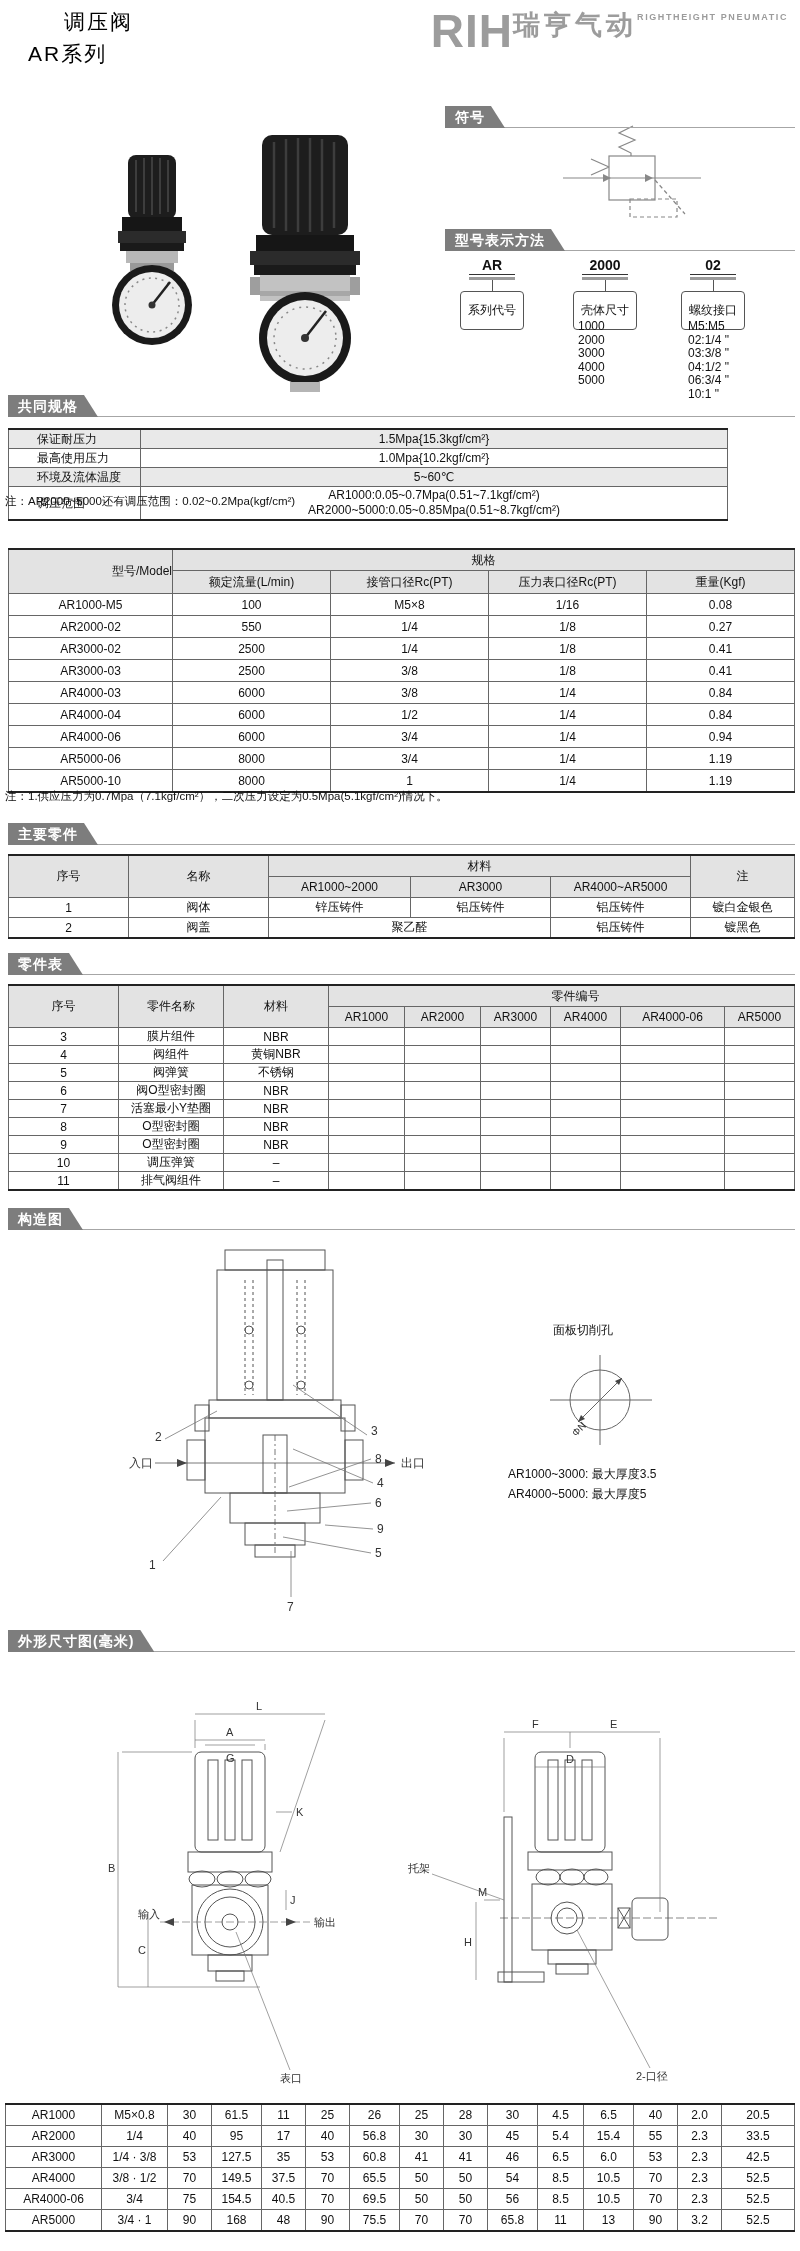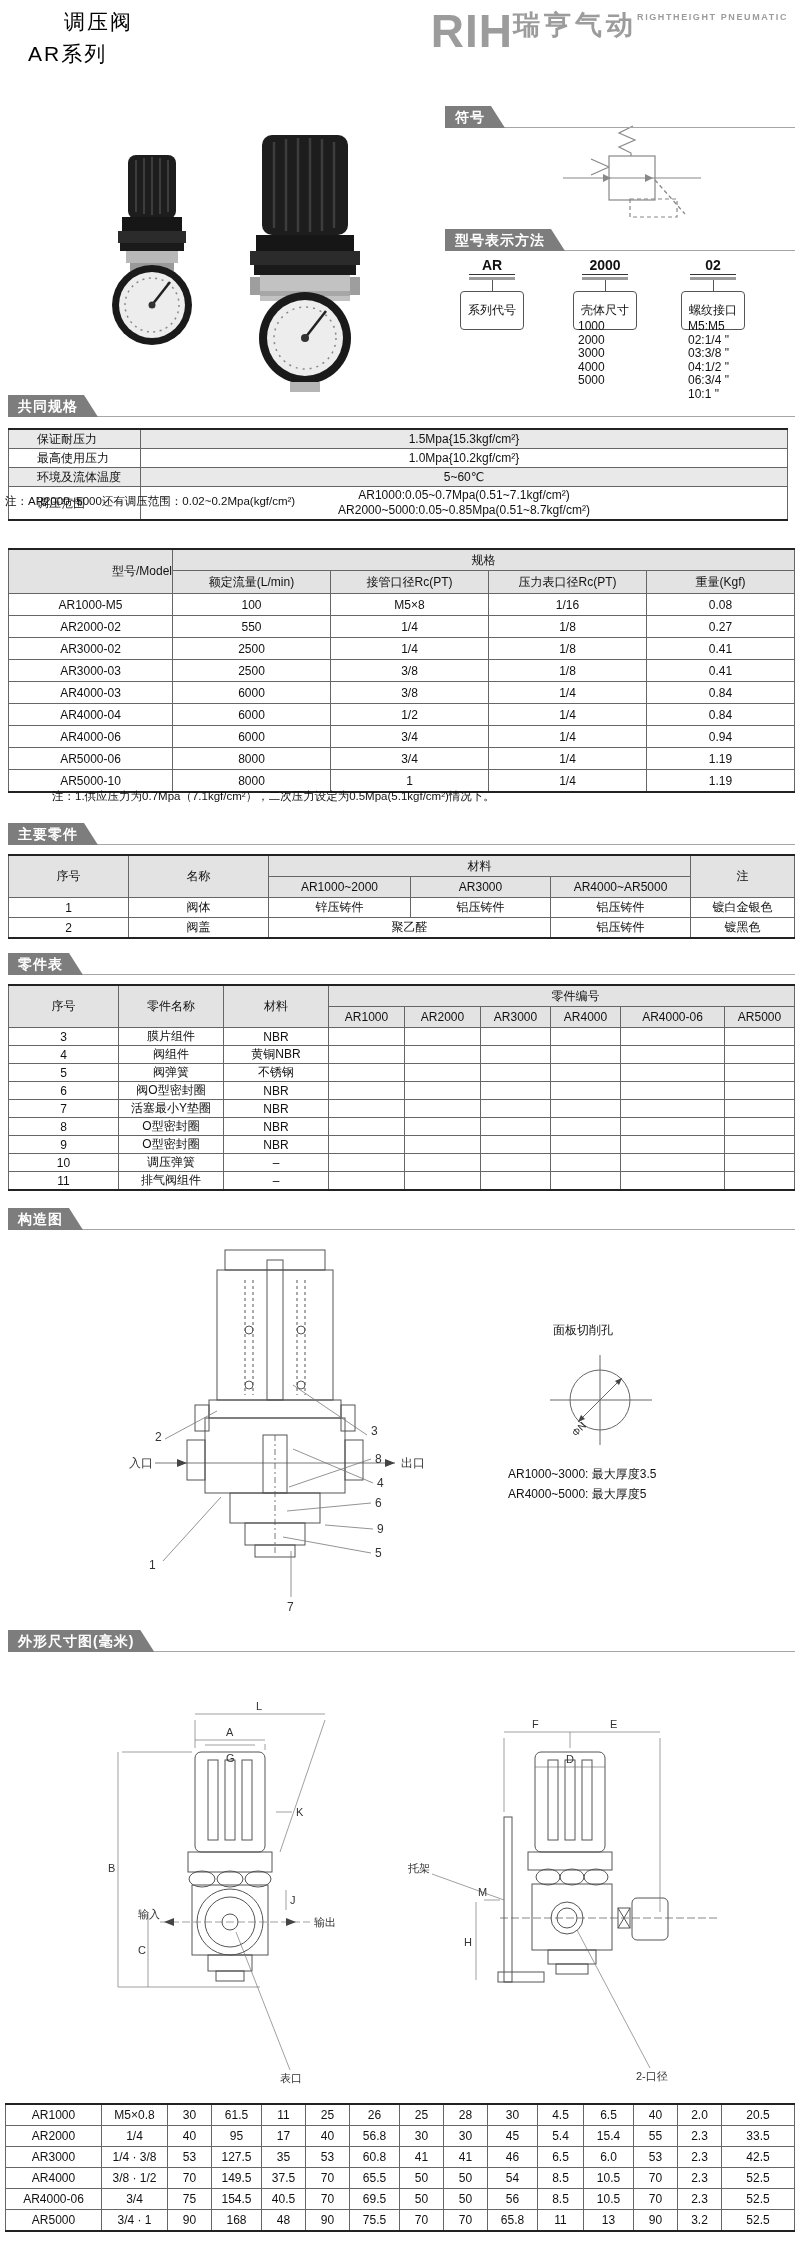--- a/index.html
+++ b/index.html
@@ -143,21 +143,21 @@
     <div>M5:M5</div>
     <div>02:1/4 "</div>
     <div>03:3/8 "</div>
     <div>04:1/2 "</div>
     <div>06:3/4 "</div>
     <div>10:1 "</div>
   </div>
 
   <div class="banner" style="left:8px;top:395px;">共同规格</div>
   <div class="bline" style="left:8px;top:416px;width:787px;"></div>
-  <table class="tbl h18" style="left:8px;top:428px;width:780px;">
+  <table class="tbl h18" style="left:8px;top:428px;width:720px;">
     <colgroup>
         <col style="width:132px">
         <col>
       </colgroup>
     <tbody>
         <tr class="stripe">
       <td class="lab">保证耐压力</td>
       <td>1.5Mpa{15.3kgf/cm²}</td>
     </tr>
     <tr>
@@ -256,21 +256,21 @@
         </tr>
     <tr>
           <td>AR5000-10</td>
           <td>8000</td>
           <td>1</td>
           <td>1/4</td>
           <td>1.19</td>
         </tr>
   </tbody>
     </table>
-  <div class="note" style="left:5px;top:789px;margin-left:47px;">注：1.供应压力为0.7Mpa（7.1kgf/cm²），二次压力设定为0.5Mpa(5.1kgf/cm²)情况下。</div>
+  <div class="note" style="left:5px;top:789px;">注：1.供应压力为0.7Mpa（7.1kgf/cm²），二次压力设定为0.5Mpa(5.1kgf/cm²)情况下。</div>
 
   <div class="banner" style="left:8px;top:823px;">主要零件</div>
   <div class="bline" style="left:8px;top:844px;width:787px;"></div>
   <table class="tbl h19" style="left:8px;top:854px;width:787px;">
     <colgroup>
         <col style="width:120px">
         <col style="width:140px">
         <col style="width:142px">
         <col style="width:140px">
         <col style="width:140px">

